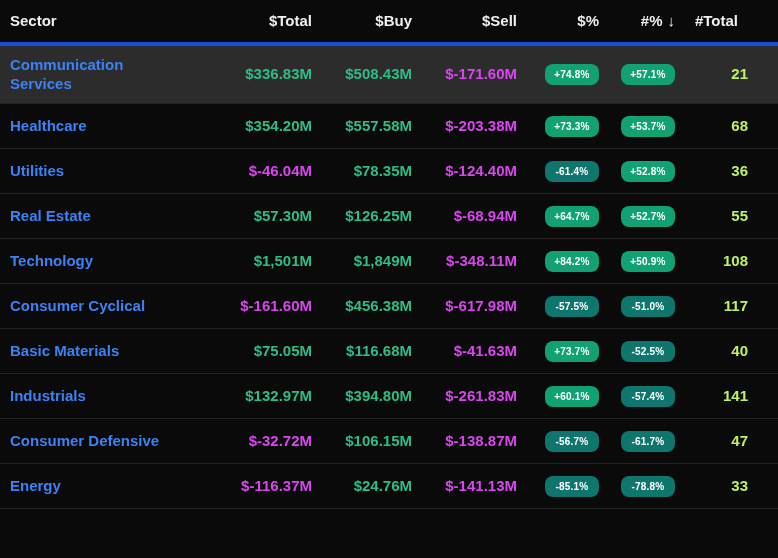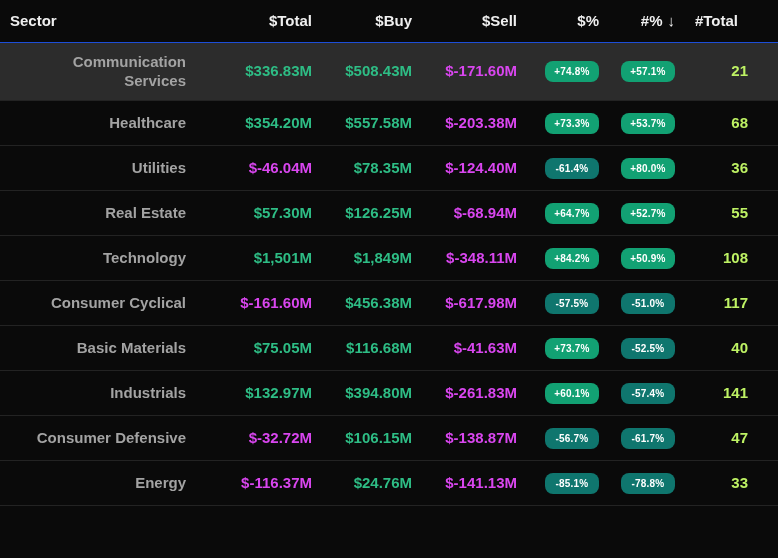--- a/index.html
+++ b/index.html
@@ -17,35 +17,35 @@
   th, td {
     font-weight: 700;
     font-size: 15px;
     line-height: 1.3;
     vertical-align: middle;
   }
   thead th {
     color: #f0f0f0;
     text-align: right;
     padding: 11px 0;
-    border-bottom: 1px solid #1d4ed8;
+    border-bottom: 4px solid #1d4ed8;
     cursor: pointer;
     white-space: nowrap;
   }
   th.col-sector { text-align: left; padding-left: 10px; }
   th.col-count  { padding-right: 40px; }
   .sort-icon { margin-left: 5px; color: #f0f0f0; }
   tbody tr { border-bottom: 1px solid #232323; background: #0a0a0a; }
   tbody tr.selected { background: #2c2c2c; }
   td { padding: 11px 0; text-align: right; }
   td.cell-sector {
-    text-align: right;
+    text-align: left;
     padding-left: 10px;
     padding-right: 16px;
-    color: #a3a3a3;
+    color: #3b82f6;
   }
   tr.selected td.cell-sector { padding-top: 9px; padding-bottom: 9px; }
   .val-pos { color: #2ebd85; }
   .val-neg { color: #d946ef; }
   td.cell-count { padding-right: 30px; }
   td.cell-count.val-pos { color: #bef264; }
   .badge {
     display: inline-block;
     min-width: 54px;
     text-align: center;
@@ -101,21 +101,21 @@
     <td><span class="badge badge-pos">+73.3%</span></td>
     <td><span class="badge badge-pos">+53.7%</span></td>
     <td class="cell-count val-pos">68</td>
   </tr>
       <tr>
     <td class="cell-sector">Utilities</td>
     <td class="val-neg">$-46.04M</td>
     <td class="val-pos">$78.35M</td>
     <td class="val-neg">$-124.40M</td>
     <td><span class="badge badge-neg">-61.4%</span></td>
-    <td><span class="badge badge-pos">+80.0%</span></td>
+    <td><span class="badge badge-pos">+52.8%</span></td>
     <td class="cell-count val-pos">36</td>
   </tr>
       <tr>
     <td class="cell-sector">Real Estate</td>
     <td class="val-pos">$57.30M</td>
     <td class="val-pos">$126.25M</td>
     <td class="val-neg">$-68.94M</td>
     <td><span class="badge badge-pos">+64.7%</span></td>
     <td><span class="badge badge-pos">+52.7%</span></td>
     <td class="cell-count val-pos">55</td>

